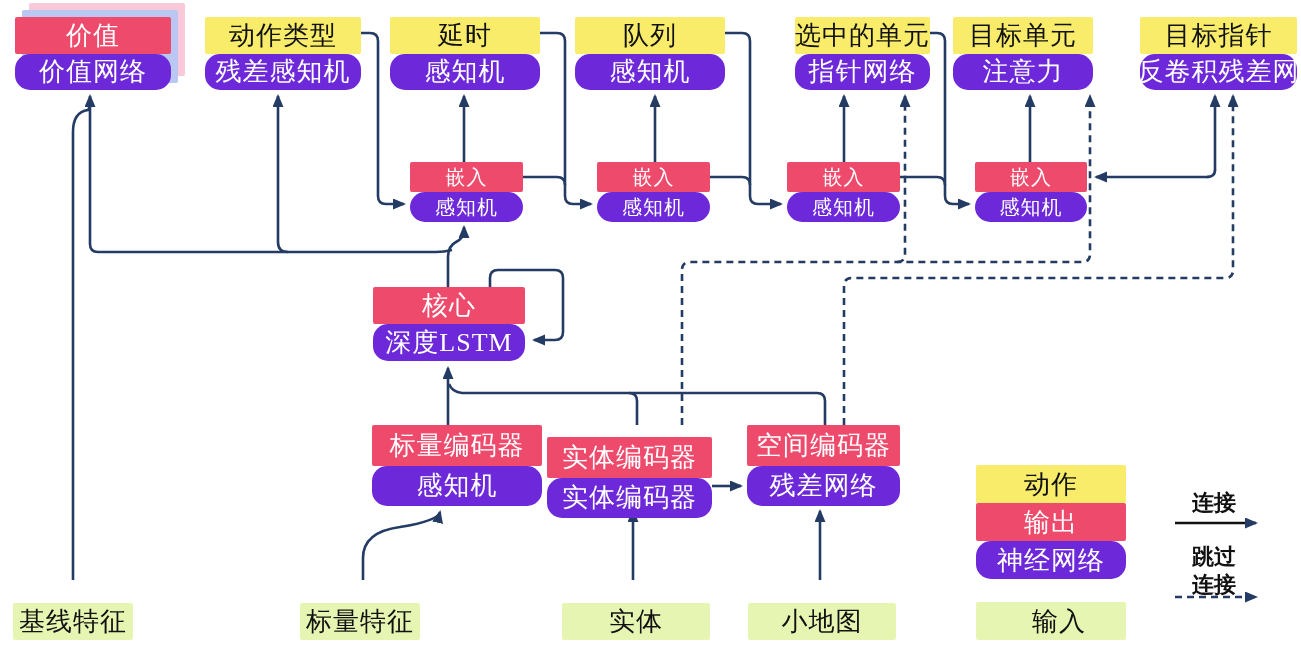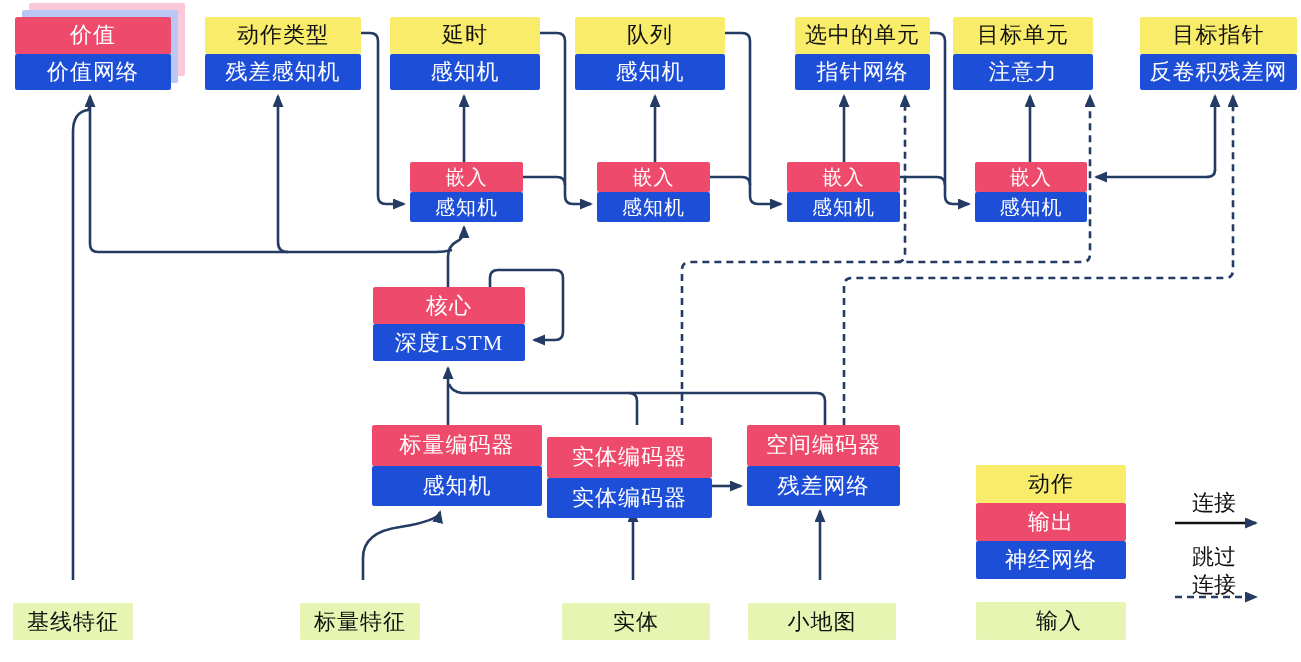--- a/index.html
+++ b/index.html
@@ -3,34 +3,34 @@
 <meta charset="utf-8">
 <style>
   html,body{margin:0;padding:0;background:#ffffff;}
   #canvas{
     position:relative;width:1301px;height:662px;background:#ffffff;overflow:hidden;
     font-family:"Liberation Serif","DejaVu Serif",serif;
   }
   #wires{position:absolute;left:0;top:0;width:1301px;height:662px;}
   .node{position:absolute;display:flex;flex-direction:column;}
   .row{display:flex;align-items:center;justify-content:center;white-space:nowrap;
-       font-size:22px;letter-spacing:1px;border-radius:2px;}
+       font-size:26px;letter-spacing:1px;border-radius:2px;}
   .yellow{background:#F8EC6A;color:#111111;}
   .red{background:#EE4A6C;color:#ffffff;}
-  .blue{background:#1d4ed8;color:#ffffff;}
+  .blue{background:#6d28d9;color:#ffffff;border-radius:15px;}
   .green{background:#E6F5B2;color:#111111;margin-top:23px;}
   .head .row{height:36.5px;}
   .emb .row{height:30px;font-size:20px;}
   .core .row{height:37px;}
   .enc .row{height:40.5px;}
   .input .row{height:37px;}
   .sheet{position:absolute;border-radius:2px;}
   .sheet.pink{background:#F9C9DA;}
   .sheet.lblue{background:#B9C7F2;}
-  .legend-label{position:absolute;font-size:22px;color:#111111;white-space:nowrap;}
+  .legend-label{position:absolute;font-size:22px;color:#111111;white-space:nowrap;font-weight:bold;}
 </style>
 </head>
 <body>
 
 <div id="canvas">
 
   <svg id="wires" viewBox="0 0 1301 662" xmlns="http://www.w3.org/2000/svg">
     <defs>
       <marker id="ah" markerUnits="userSpaceOnUse" markerWidth="15" markerHeight="13" refX="11" refY="5.5" orient="auto">
         <path d="M0,0 L13,5.5 L0,11 Z" fill="#243B64"></path>

